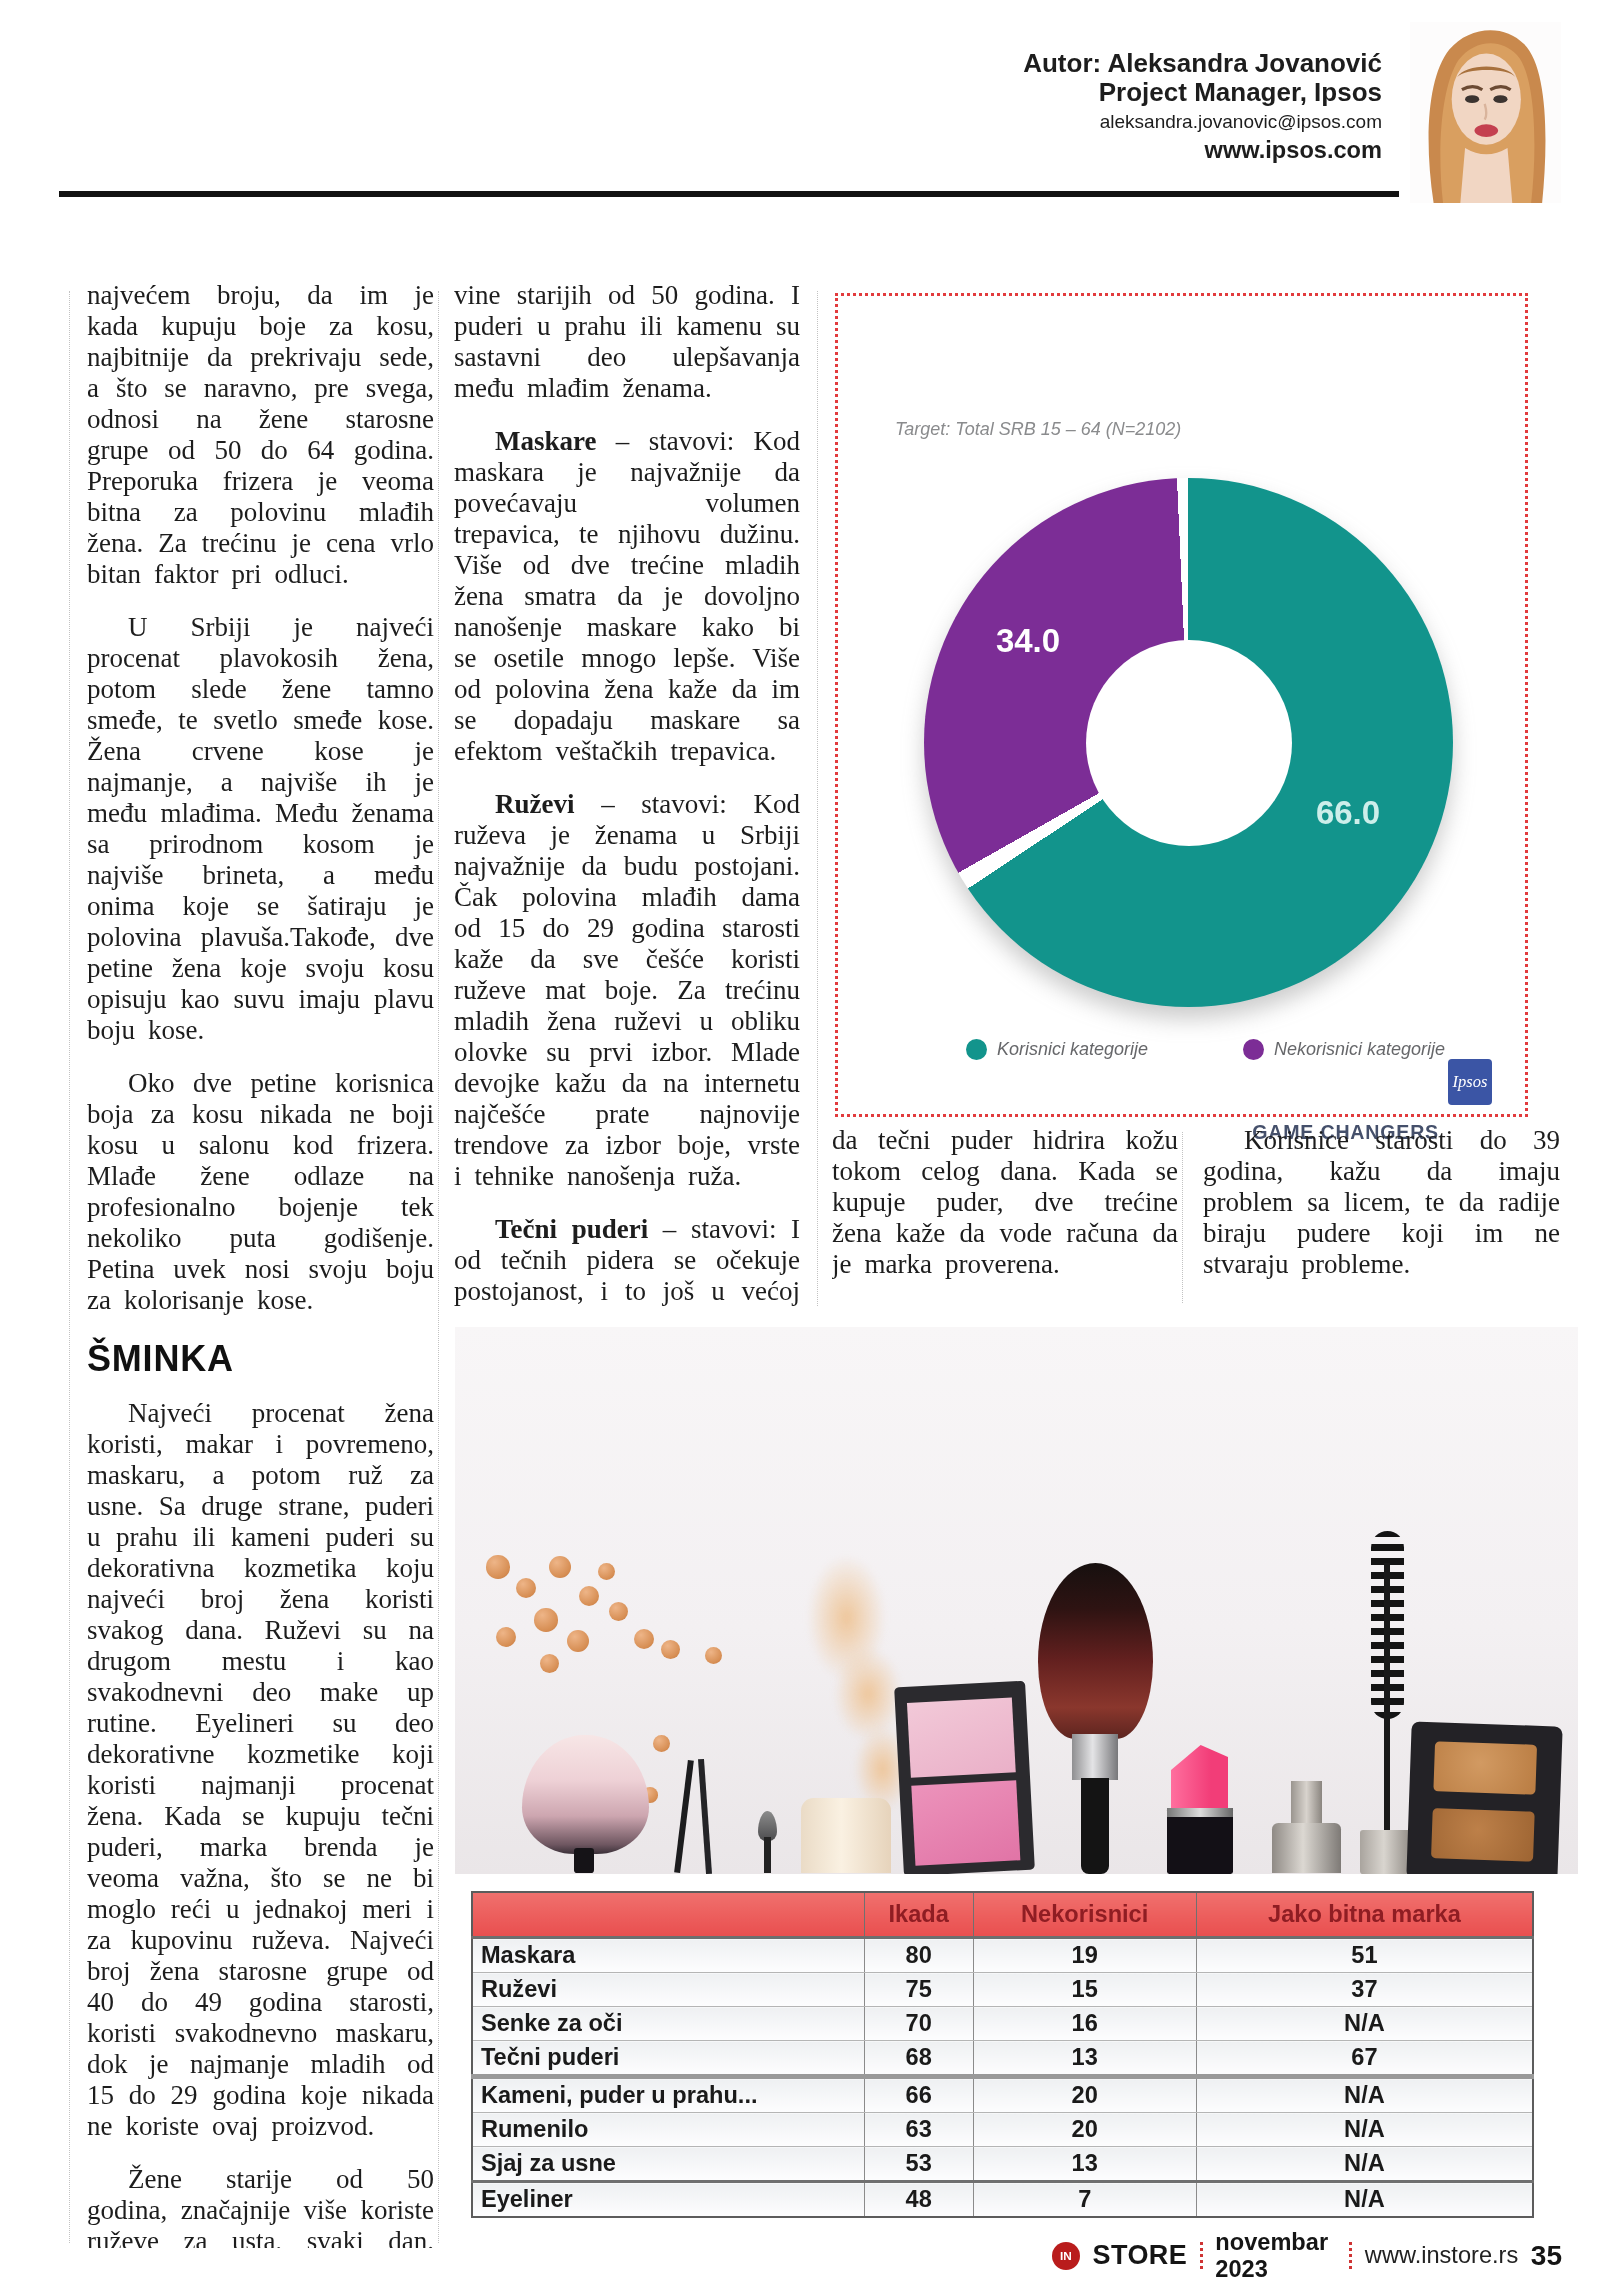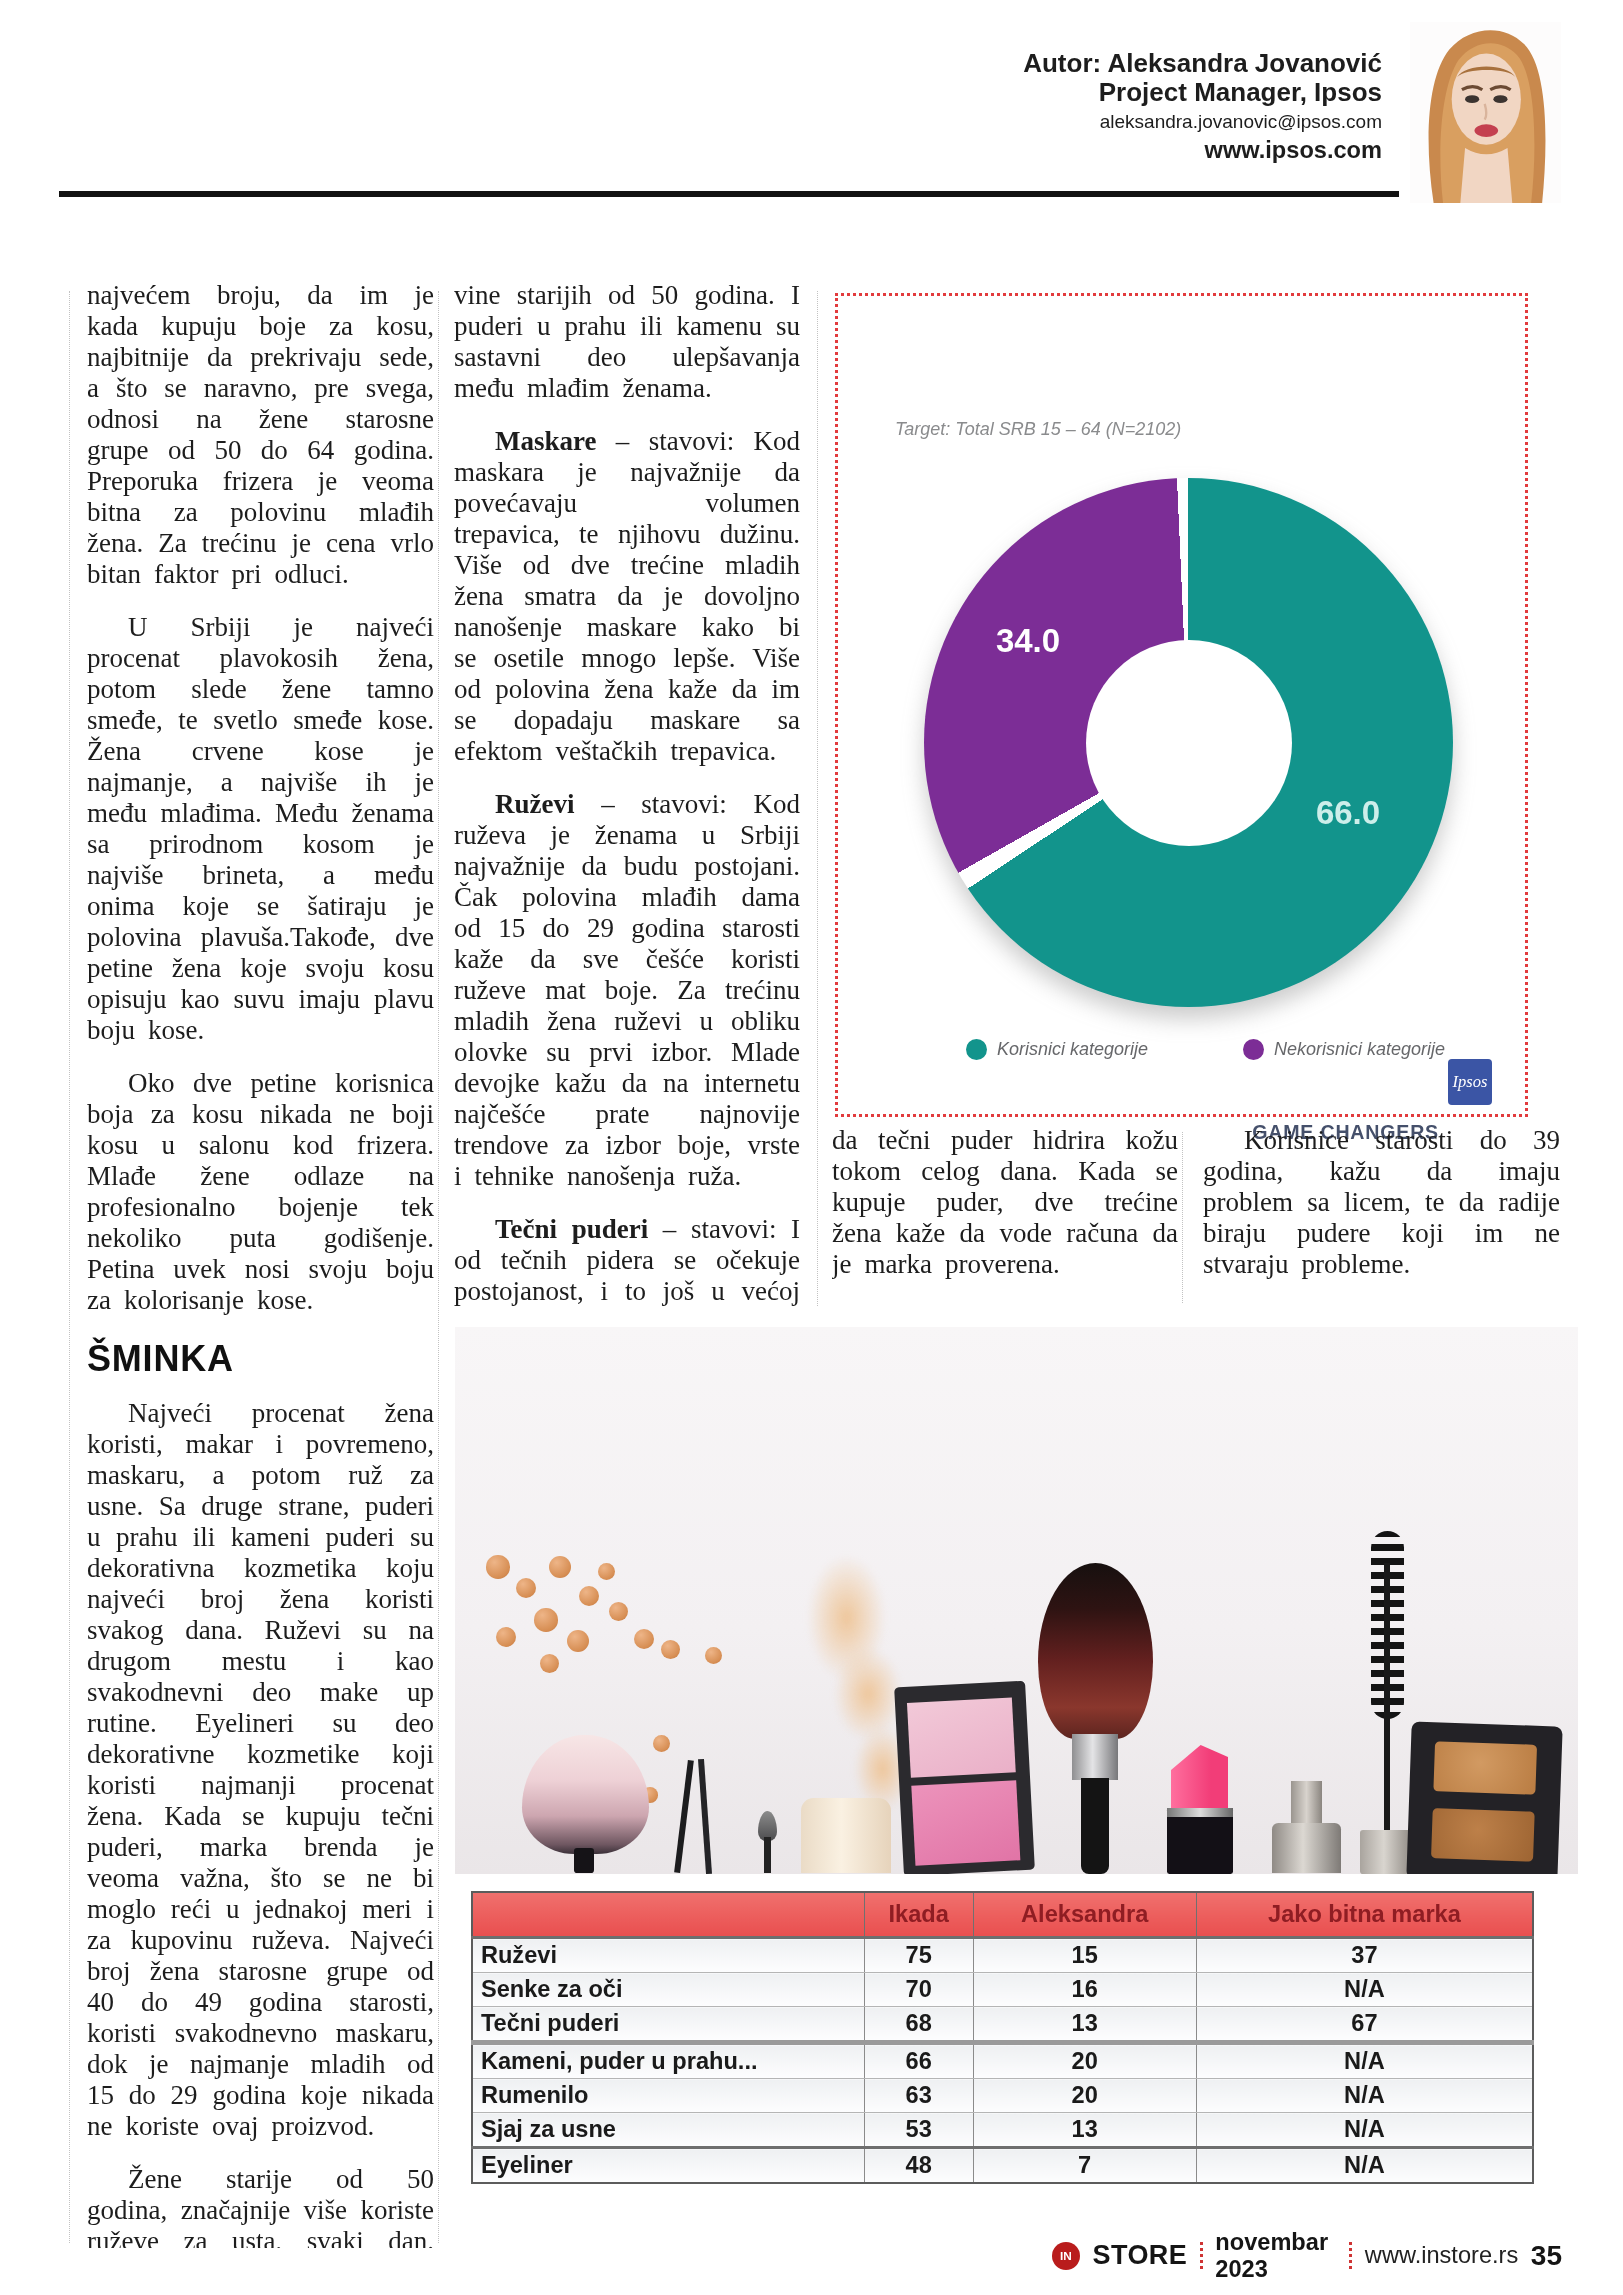--- a/index.html
+++ b/index.html
@@ -244,25 +244,31 @@
       <div class="p1"></div>
       <div class="p2"></div>
     </div>
   </div>
 
   <table class="data-table">
     <thead>
       <tr>
         <th></th>
         <th>Ikada</th>
-        <th>Aleksandra</th>
+        <th>Nekorisnici</th>
         <th>Jako bitna marka</th>
       </tr>
     </thead>
     <tbody>
+      <tr>
+        <td class="name">Maskara</td>
+        <td>80</td>
+        <td>19</td>
+        <td>51</td>
+      </tr>
       <tr>
         <td class="name">Ruževi</td>
         <td>75</td>
         <td>15</td>
         <td>37</td>
       </tr>
       <tr>
         <td class="name">Senke za oči</td>
         <td>70</td>
         <td>16</td>

